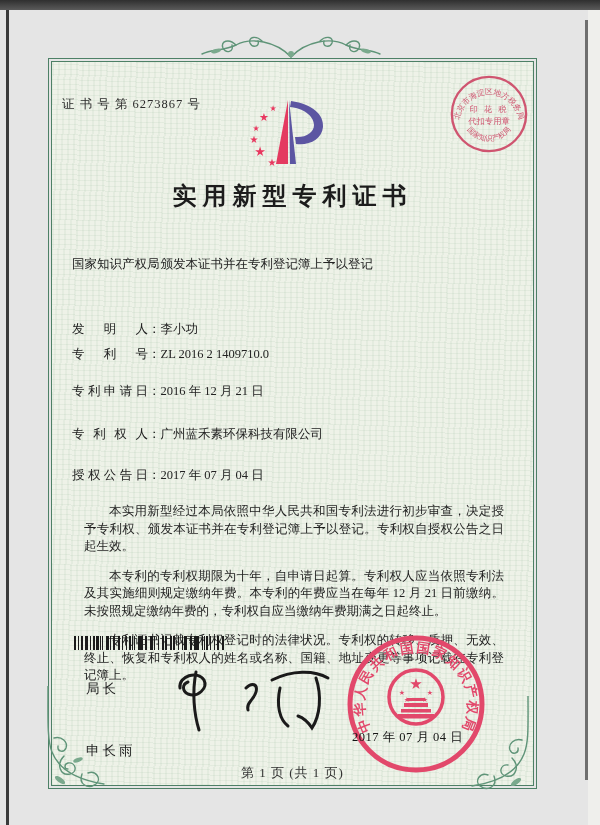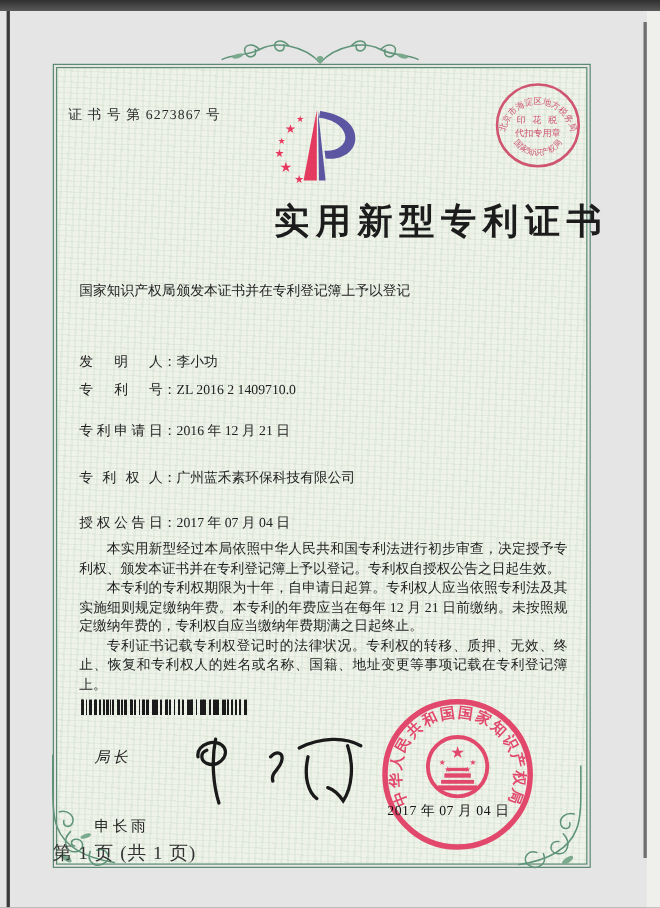--- a/index.html
+++ b/index.html
@@ -21,40 +21,40 @@
                  repeating-linear-gradient(92deg, rgba(110,160,120,.08) 0 2px, rgba(255,255,255,0) 2px 6px),
                  repeating-linear-gradient(2deg, rgba(110,160,120,.09) 0 1px, rgba(255,255,255,0) 1px 5px);}
 
   .orn{position:absolute;pointer-events:none;}
   .orn path{fill:none;stroke:#5f9478;stroke-width:1.4;stroke-linecap:round;}
   .orn .leaf{fill:#7aa98d;stroke:none;}
 
   
   .abs{position:absolute;}
   .cert-number{left:62px;top:96px;font-size:12.5px;letter-spacing:1px;color:#2a2a2a;}
-  .title{left:64px;top:180px;width:489px;text-align:right;font-size:32px;letter-spacing:6px;
+  .title{left:48px;top:180px;width:489px;text-align:center;font-size:24px;letter-spacing:6px;
          font-weight:600;color:#1c1c1c;}
   .field{left:72px;font-size:12.5px;color:#222;white-space:nowrap;}
   .flabel{display:inline-block;width:76px;text-align:justify;text-align-last:justify;vertical-align:top;}
   .fsep{display:inline-block;}
   .fvalue{display:inline-block;}
   .body-text{left:72px;top:491px;width:444px;font-size:12.5px;line-height:17.5px;
              color:#1f1f1f;text-align:justify;}
-  .body-text p{margin:0;text-indent:2em;}
+  .body-text p{margin:12px;text-indent:2em;}
   .barcode{left:74px;top:636px;width:152px;height:14px;
     background:
       repeating-linear-gradient(90deg,#1b1b1b 0 1.5px,rgba(0,0,0,0) 1.5px 4px),
       repeating-linear-gradient(90deg,#1b1b1b 0 1px,rgba(0,0,0,0) 1px 6.5px),
       repeating-linear-gradient(90deg,#1b1b1b 0 2px,rgba(0,0,0,0) 2px 11px);}
-  .sig-title{left:86px;top:680px;font-size:13.5px;letter-spacing:3px;color:#222;font-style:italic;}
+  .sig-title{left:86px;top:680px;font-size:13.5px;letter-spacing:3px;color:#222;}
   .sig-name{left:86px;top:706px;font-size:13.5px;letter-spacing:3px;color:#222;margin-top:36px;}
   .signature-svg{left:168px;top:658px;}
   .seal-svg{left:343px;top:631px;}
   .seal-date{left:352px;top:729px;font-size:12.5px;color:#141414;letter-spacing:.5px;z-index:6;}
-  .footer{left:48px;top:764px;width:489px;text-align:left;font-size:17px;color:#333;letter-spacing:1px;}
+  .footer{left:48px;top:764px;width:489px;text-align:center;font-size:13px;color:#333;letter-spacing:1px;}
   .stamp-svg{left:446px;top:71px;}
   .logo-svg{left:243px;top:98px;}
 
   svg text{font-family:"Liberation Serif","DejaVu Serif",serif;}
 </style>
 </head>
 <body>
 
 <div id="scan">
 

